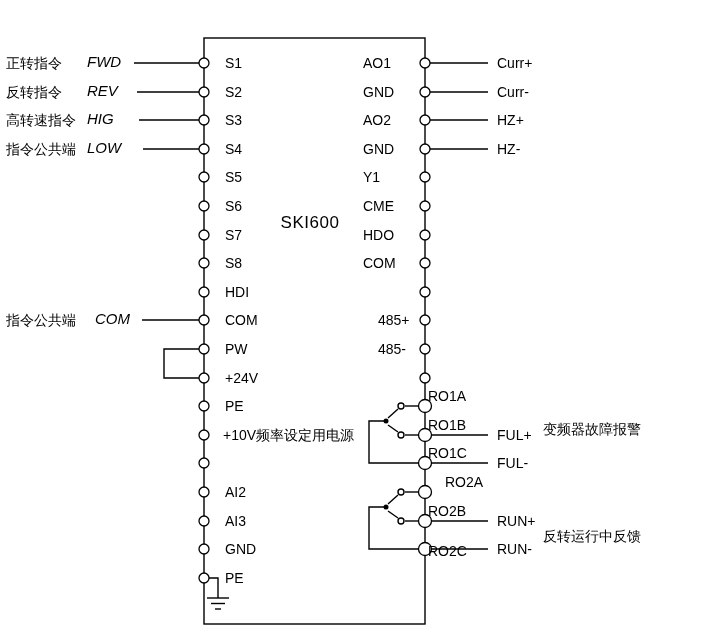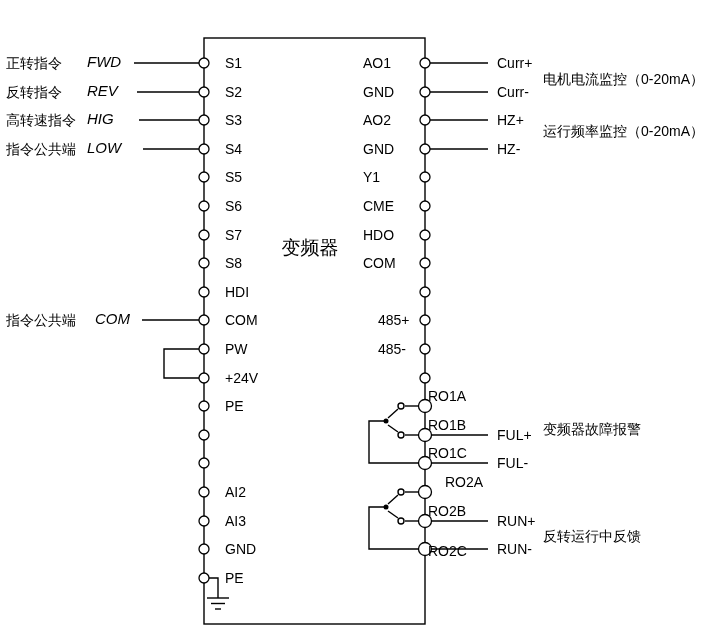--- a/index.html
+++ b/index.html
@@ -133,35 +133,36 @@
         <circle cx="425" cy="406" r="6.5"></circle>
           <circle cx="425" cy="435" r="6.5"></circle>
         <circle cx="425" cy="463" r="6.5"></circle>
           <circle cx="425" cy="492" r="6.5"></circle>
         <circle cx="425" cy="521" r="6.5"></circle>
           <circle cx="425" cy="549" r="6.5"></circle>
       </g>
     </g>
   </svg>
 
-  <div class="title-type">变频器</div>
+  <div class="title-model">SKI600</div>
 
   <div class="lbl" style="left:225px;top:54px">S1</div>
   <div class="lbl" style="left:225px;top:83px">S2</div>
   <div class="lbl" style="left:225px;top:111px">S3</div>
   <div class="lbl" style="left:225px;top:140px">S4</div>
   <div class="lbl" style="left:225px;top:168px">S5</div>
   <div class="lbl" style="left:225px;top:197px">S6</div>
   <div class="lbl" style="left:225px;top:226px">S7</div>
   <div class="lbl" style="left:225px;top:254px">S8</div>
   <div class="lbl" style="left:225px;top:283px">HDI</div>
   <div class="lbl" style="left:225px;top:311px">COM</div>
   <div class="lbl" style="left:225px;top:340px">PW</div>
   <div class="lbl" style="left:225px;top:369px">+24V</div>
   <div class="lbl" style="left:225px;top:397px">PE</div>
+  <div class="lbl" style="left:223px;top:426px">+10V频率设定用电源</div>
   <div class="lbl" style="left:225px;top:483px">AI2</div>
   <div class="lbl" style="left:225px;top:512px">AI3</div>
   <div class="lbl" style="left:225px;top:540px">GND</div>
   <div class="lbl" style="left:225px;top:569px">PE</div>
 
   <div class="lbl" style="left:363px;top:54px">AO1</div>
   <div class="lbl" style="left:363px;top:83px">GND</div>
   <div class="lbl" style="left:363px;top:111px">AO2</div>
   <div class="lbl" style="left:363px;top:140px">GND</div>
   <div class="lbl" style="left:363px;top:168px">Y1</div>
@@ -191,18 +192,16 @@
 
   <div class="lbl" style="left:497px;top:54px">Curr+</div>
   <div class="lbl" style="left:497px;top:83px">Curr-</div>
   <div class="lbl" style="left:497px;top:111px">HZ+</div>
   <div class="lbl" style="left:497px;top:140px">HZ-</div>
   <div class="lbl" style="left:497px;top:426px">FUL+</div>
   <div class="lbl" style="left:497px;top:454px">FUL-</div>
   <div class="lbl" style="left:497px;top:512px">RUN+</div>
   <div class="lbl" style="left:497px;top:540px">RUN-</div>
 
-  <div class="lbl" style="left:543px;top:70px">电机电流监控（0-20mA）</div>
-  <div class="lbl" style="left:543px;top:122px">运行频率监控（0-20mA）</div>
   <div class="lbl" style="left:543px;top:420px">变频器故障报警</div>
   <div class="lbl" style="left:543px;top:527px">反转运行中反馈</div>
 
 </div>
 
 </body></html>

